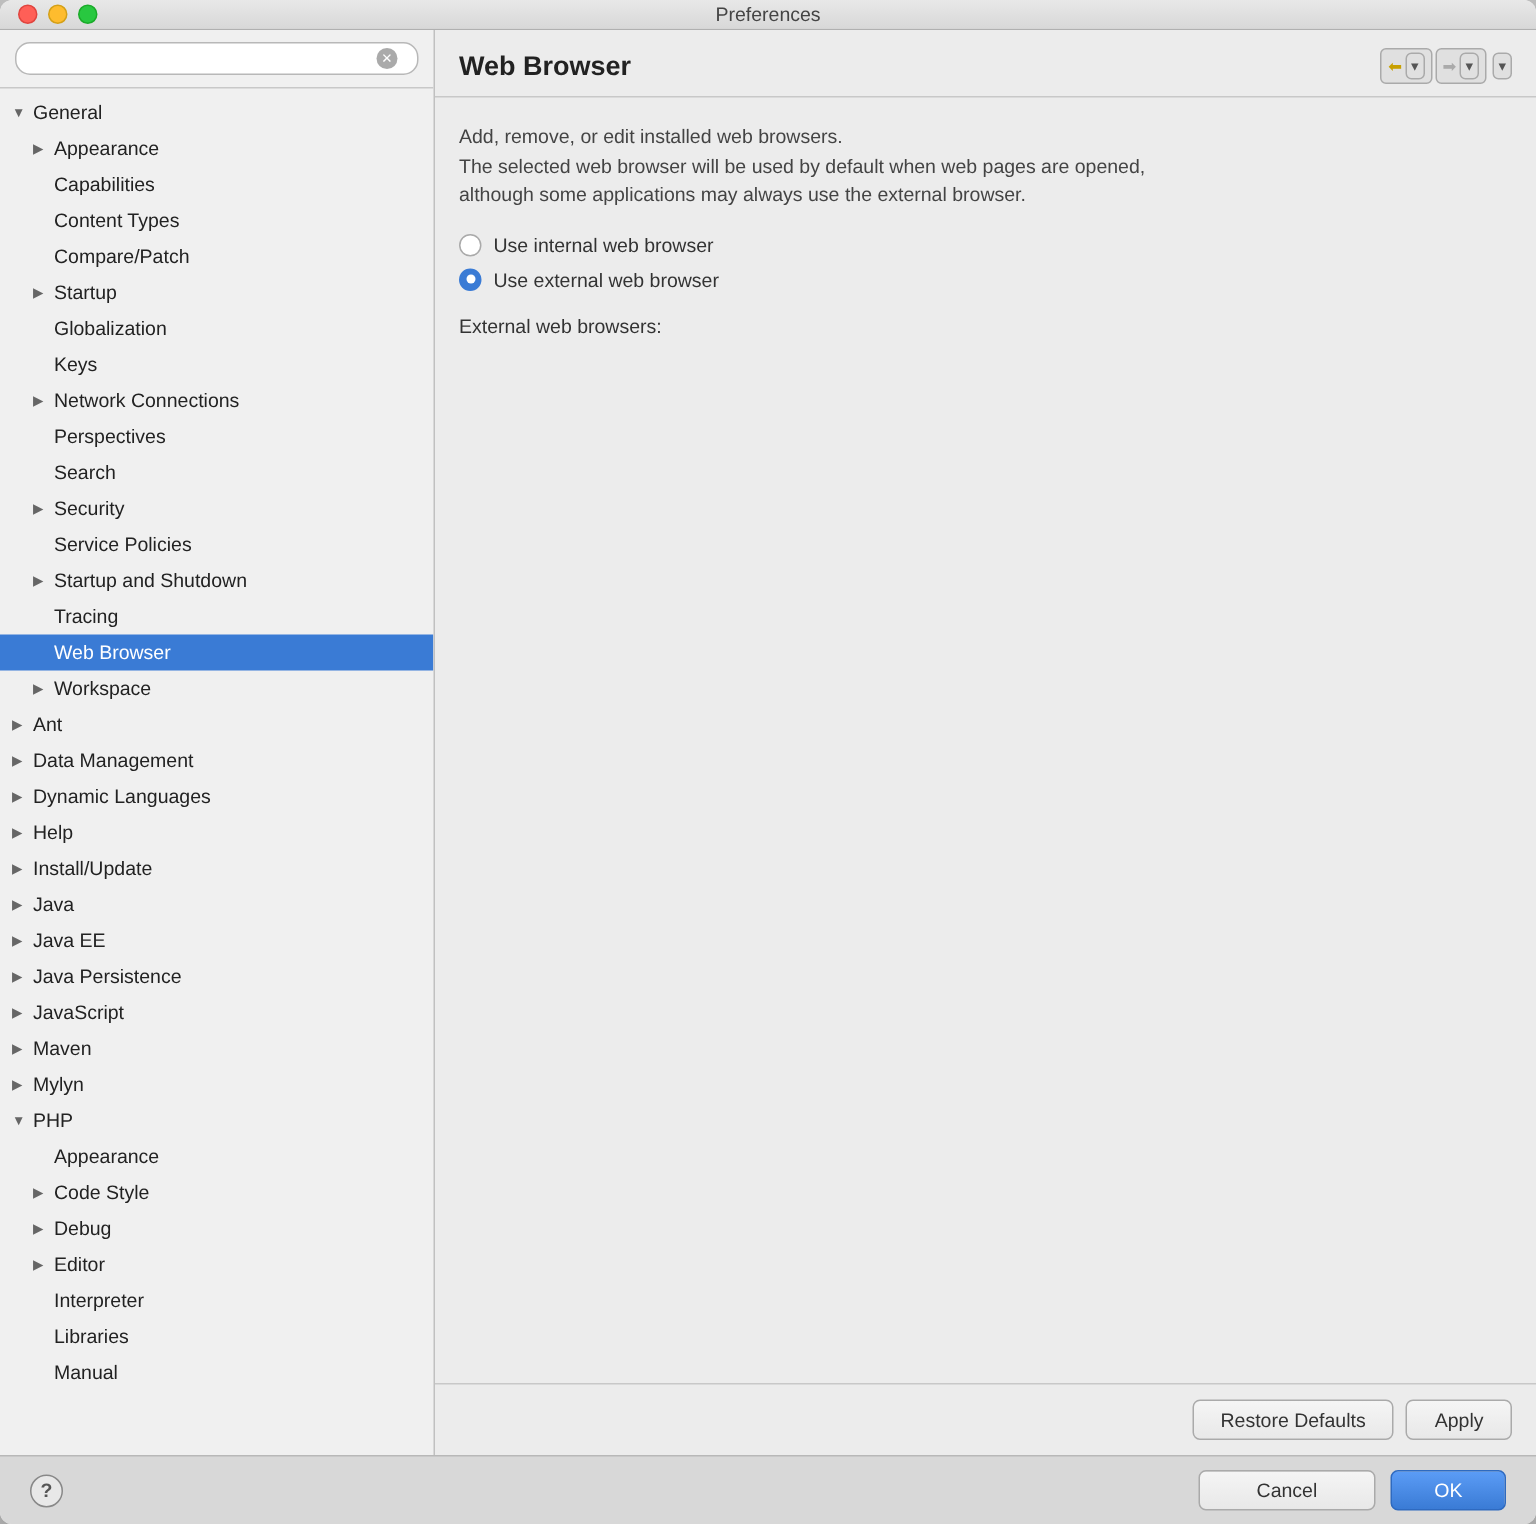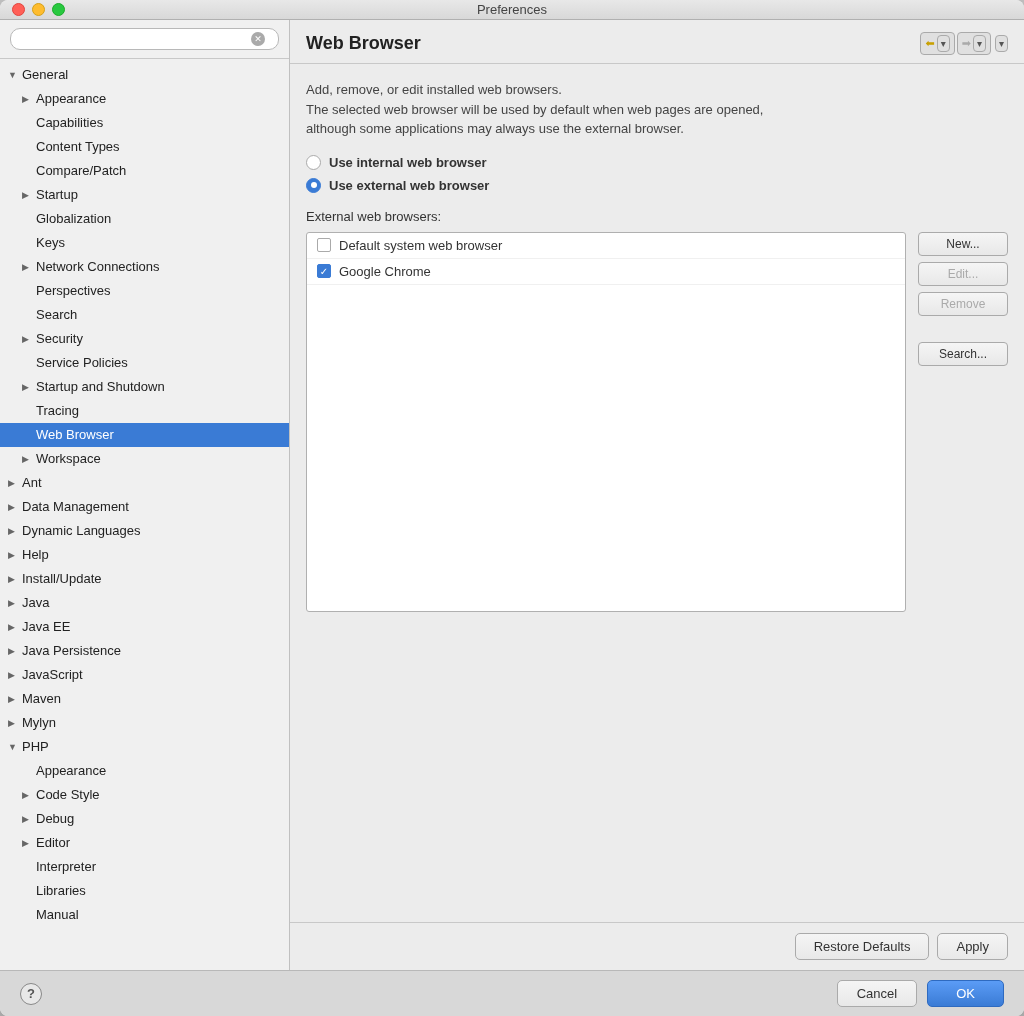--- a/index.html
+++ b/index.html
@@ -215,21 +215,21 @@
       border-color: #3a7bd5;
       background: #3a7bd5;
     }
     .radio-circle.checked::after {
       content: '';
       width: 6px;
       height: 6px;
       border-radius: 50%;
       background: white;
     }
-    .radio-label { color: #333; font-size: 13px; font-weight: bold; }
+    .radio-label { color: #333; font-size: 13px; }
     .section-label { font-size: 13px; color: #333; margin-bottom: 8px; }
     .browsers-section {
       display: flex;
       gap: 12px;
       align-items: flex-start;
     }
     .browsers-list-container {
       flex: 1;
       background: white;
       border: 1px solid #b0b0b0;
@@ -330,21 +330,21 @@
       font-size: 13px;
       color: #555;
       cursor: pointer;
       font-weight: bold;
     }
     .bottom-buttons {
       display: flex;
       gap: 10px;
     }
     .bottom-cancel-btn {
-      padding: 5px 19px;
+      padding: 5px 38px;
       background: linear-gradient(180deg, #f5f5f5 0%, #e8e8e8 100%);
       border: 1px solid #aaa;
       border-radius: 5px;
       font-size: 13px;
       color: #333;
       cursor: pointer;
       text-align: center;
     }
     .bottom-ok-btn {
       padding: 5px 28px;
@@ -555,38 +555,20 @@
             <span class="radio-label">Use internal web browser</span>
           </div>
           <div class="radio-row">
             <div class="radio-circle checked"></div>
             <span class="radio-label">Use external web browser</span>
           </div>
         </div>
 
         <div class="section-label">External web browsers:</div>
 
-        <div class="browsers-section">
-          <div class="browsers-list-container" id="browsers-list">
-          <div class="browser-item">
-                <div class="checkbox-box"></div>
-                <span>Default system web browser</span>
-              </div>
-              <div class="browser-item">
-                <div class="checkbox-box checked">✓</div>
-                <span>Google Chrome</span>
-              </div>
-            </div>
-          <div class="browsers-actions">
-            <button class="action-btn">New...</button>
-            <button class="action-btn disabled">Edit...</button>
-            <button class="action-btn disabled">Remove</button>
-            <button class="action-btn" style="margin-top:20px;">Search...</button>
-          </div>
-        </div>
       </div>
 
       <div class="content-footer">
         <div class="footer-left"></div>
         <div class="footer-right">
           <button class="footer-btn">Restore Defaults</button>
           <button class="footer-btn">Apply</button>
         </div>
       </div>
     </div>

